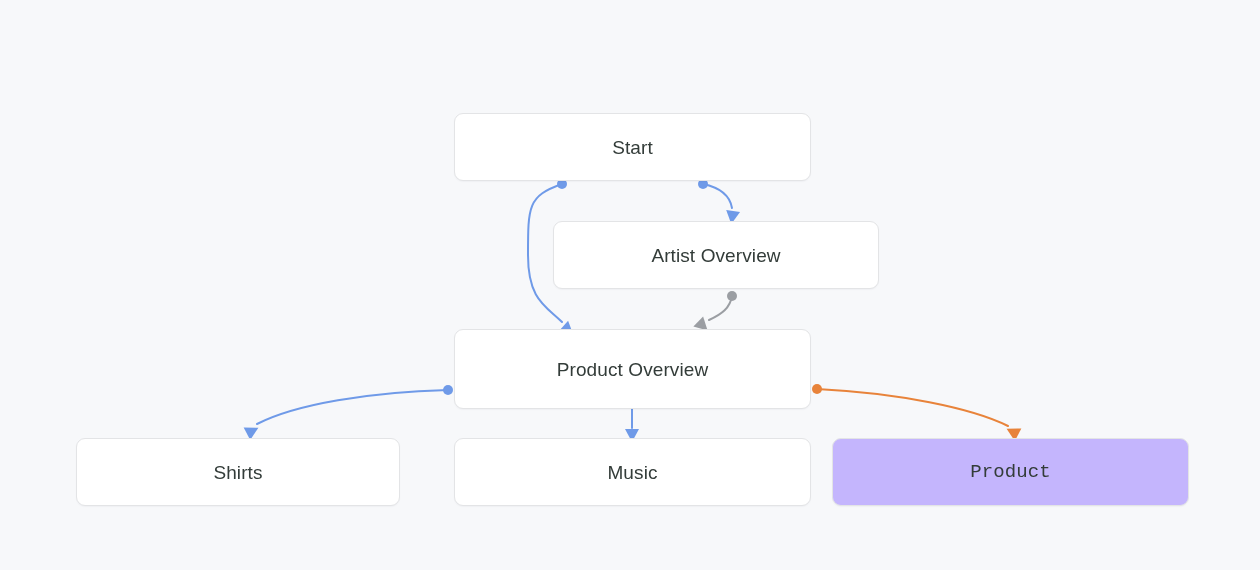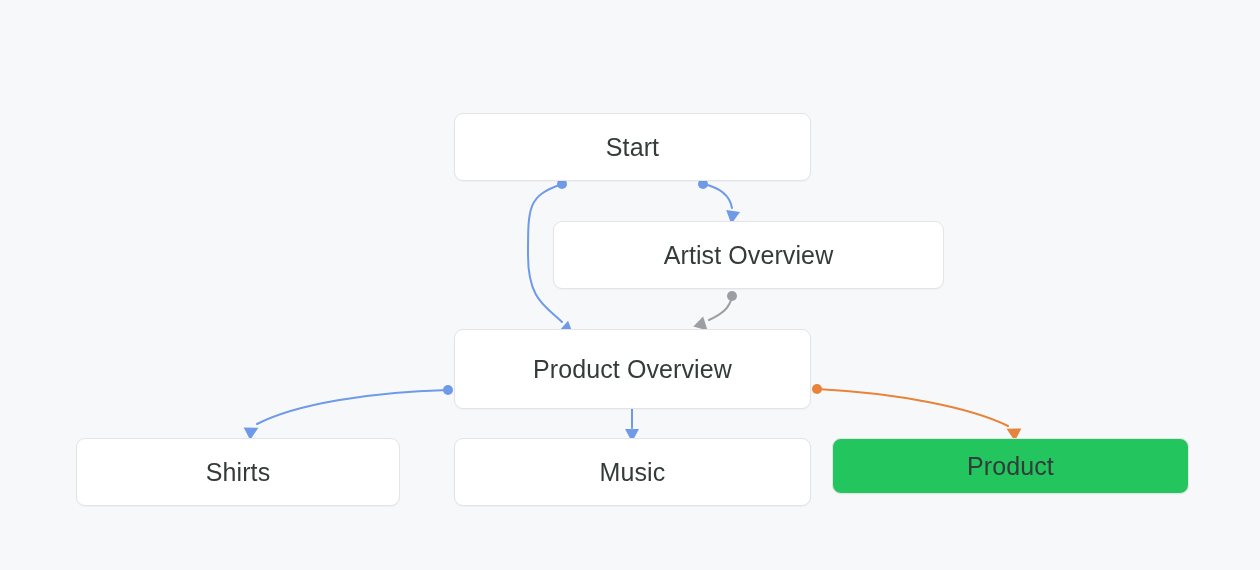--- a/index.html
+++ b/index.html
@@ -33,21 +33,21 @@
     background: #ffffff;
     border: 1.4px solid #e3e4e6;
     border-radius: 9px;
     display: flex;
     align-items: center;
     justify-content: center;
     box-shadow: 0 1px 1.5px rgba(30,40,60,0.035);
   }
   .node-label {
     color: #333c39;
-    font-size: 25px;
+    font-size: 19px;
     font-weight: 500;
     letter-spacing: 0.1px;
     line-height: 1;
     white-space: nowrap;
   }
 </style>
 </head>
 <body>
 
 <div id="canvas">
@@ -80,29 +80,29 @@
       <g>
         <path d="M 817,389 C 898,393 972,408 1008,426" fill="none" stroke="#e8833a" stroke-width="2" stroke-linecap="round"></path>
         <circle cx="817" cy="389" r="5" fill="#e8833a"></circle>
         <path d="M -7,-8 L 7,-8 L 0,5 Z" fill="#e8833a" transform="translate(1011,431) rotate(118)"></path>
       </g>
     </svg>
   <div id="node-layer">
       <div class="node" style="left: 454px; top: 113px; width: 357px; height: 68px; background: rgb(255, 255, 255); border-color: rgb(227, 228, 230);">
         <span class="node-label" style="color: rgb(51, 60, 57);">Start</span>
       </div>
-      <div class="node" style="left: 553px; top: 221px; width: 391px; height: 68px; background: rgb(255, 255, 255); border-color: rgb(227, 228, 230);">
+      <div class="node" style="left: 553px; top: 221px; width: 326px; height: 68px; background: rgb(255, 255, 255); border-color: rgb(227, 228, 230);">
         <span class="node-label" style="color: rgb(51, 60, 57);">Artist Overview</span>
       </div>
       <div class="node" style="left: 454px; top: 329px; width: 357px; height: 80px; background: rgb(255, 255, 255); border-color: rgb(227, 228, 230);">
         <span class="node-label" style="color: rgb(51, 60, 57);">Product Overview</span>
       </div>
       <div class="node" style="left: 76px; top: 438px; width: 324px; height: 68px; background: rgb(255, 255, 255); border-color: rgb(227, 228, 230);">
         <span class="node-label" style="color: rgb(51, 60, 57);">Shirts</span>
       </div>
       <div class="node" style="left: 454px; top: 438px; width: 357px; height: 68px; background: rgb(255, 255, 255); border-color: rgb(227, 228, 230);">
         <span class="node-label" style="color: rgb(51, 60, 57);">Music</span>
       </div>
-      <div class="node" style="left: 832px; top: 438px; width: 357px; height: 56px; background: #22c55e; border-color: rgb(227, 228, 230);">
+      <div class="node" style="left: 832px; top: 438px; width: 357px; height: 68px; background: #c4b5fd; border-color: rgb(227, 228, 230); font-family: Liberation Mono, monospace;">
         <span class="node-label" style="color: rgb(51, 60, 57);">Product</span>
       </div>
     </div>
 </div>
 
 </body></html>

